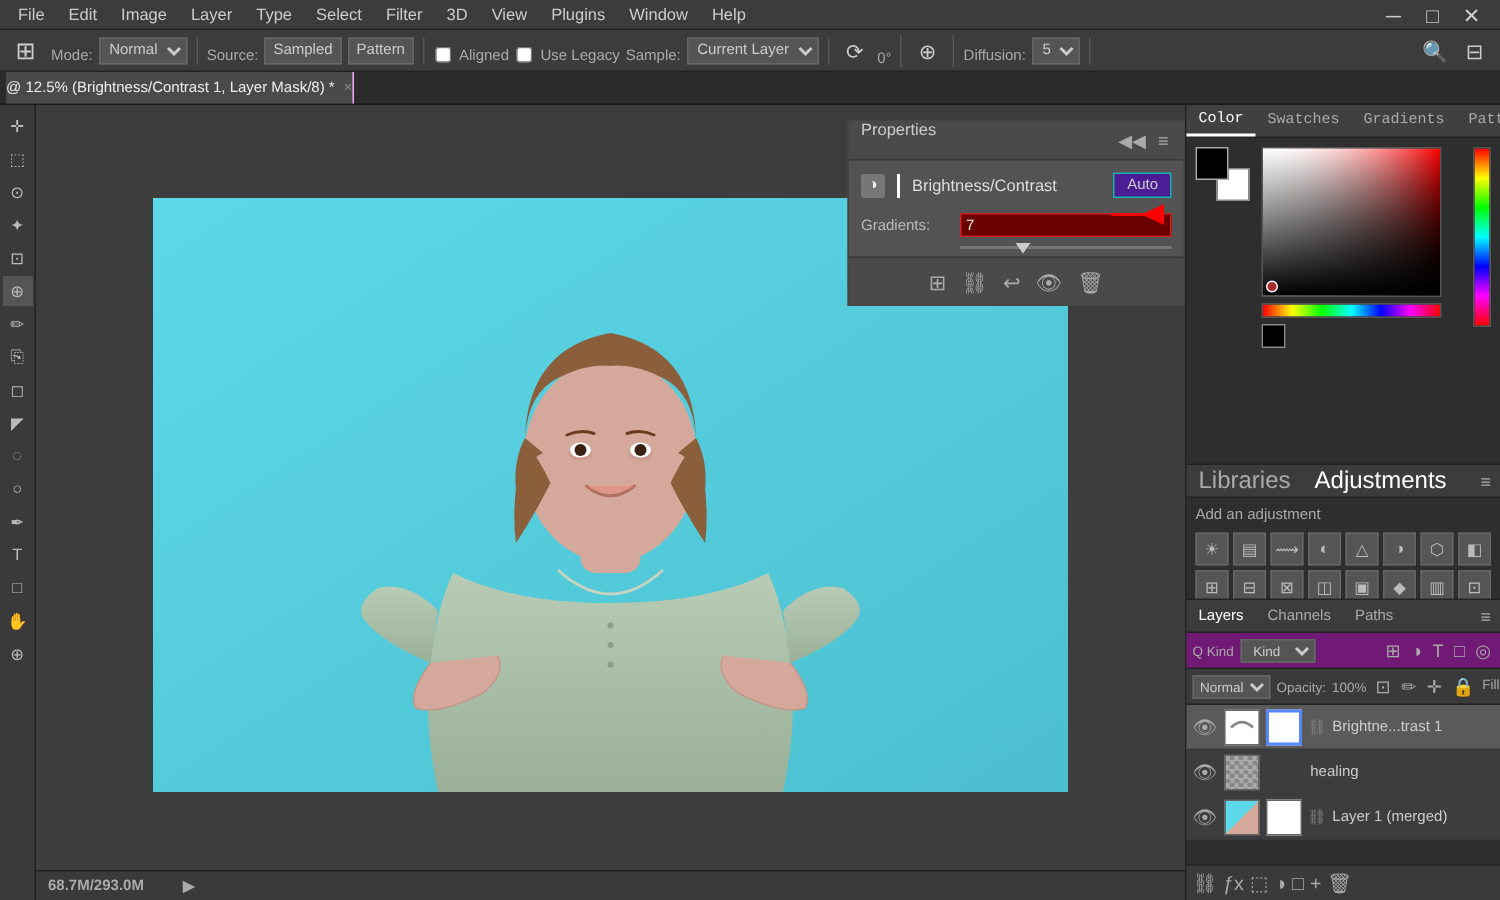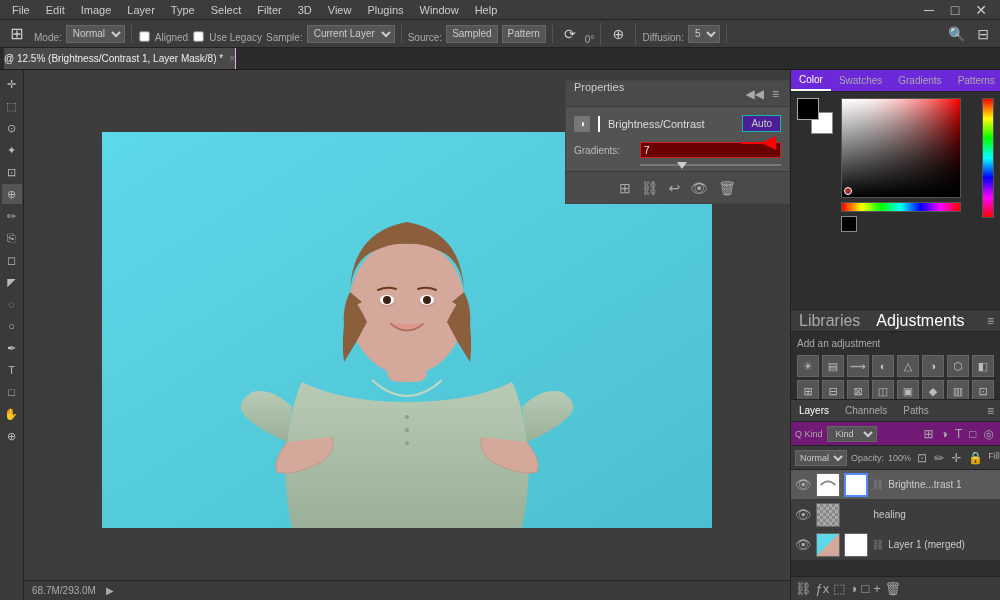--- a/index.html
+++ b/index.html
@@ -154,21 +154,22 @@
       position: absolute;
       bottom: 0; left: 0; right: 0;
       height: 20px;
       background: #3a3a3a;
       border-top: 1px solid #222;
       display: flex;
       align-items: center;
       padding: 0 8px;
       font-size: 10px;
       color: #aaa;
-      gap: 10px;
+      gap: 26px;
+      font-weight: bold;
     }
 
     
     #properties-panel {
       width: 230px;
       background: #535353;
       border-left: 1px solid #444;
       position: relative;
     }
     .panel-header {
@@ -290,23 +291,24 @@
     }
 
     
     #color-panel {
       height: 240px;
       border-bottom: 1px solid #222;
       padding: 0;
     }
     .color-panel-tabs {
       display: flex;
-      background: #6d28d9;
+      background: #404040;
       border-bottom: 1px solid #222;
       height: 22px;
+      font-family: Liberation Mono, monospace;
     }
     .color-tab {
       padding: 0 8px;
       font-size: 10px;
       color: #aaa;
       display: flex; align-items: center;
       cursor: pointer;
       height: 100%;
     }
     .color-tab.active { color: #fff; border-bottom: 2px solid #fff; }
@@ -533,33 +535,33 @@
 
 <div id="toolbar">
   <button class="toolbar-icon-btn" style="font-size:16px;">⊞</button>
   <div class="toolbar-section">
     <span class="toolbar-label">Mode:</span>
     <select class="toolbar-select">
       <option>Normal</option>
     </select>
   </div>
   <div class="toolbar-section">
+    <span class="toolbar-label">Source:</span>
+    <button class="toolbar-btn">Sampled</button>
+    <button class="toolbar-btn">Pattern</button>
+  </div>
+  <div class="toolbar-section">
     <input type="checkbox" class="toolbar-checkbox" style="">
     <span class="toolbar-label">Aligned</span>
     <input type="checkbox" class="toolbar-checkbox" style="">
     <span class="toolbar-label">Use Legacy</span>
     <span class="toolbar-label">Sample:</span>
     <select class="toolbar-select">
       <option>Current Layer</option>
     </select>
-  </div>
-  <div class="toolbar-section">
-    <span class="toolbar-label">Source:</span>
-    <button class="toolbar-btn">Sampled</button>
-    <button class="toolbar-btn">Pattern</button>
   </div>
   <div class="toolbar-section">
     <button class="toolbar-icon-btn">⟳</button>
     <span class="toolbar-label">0°</span>
   </div>
   <div class="toolbar-section">
     <button class="toolbar-icon-btn">⊕</button>
   </div>
   <div class="toolbar-section">
     <span class="toolbar-label">Diffusion:</span>

